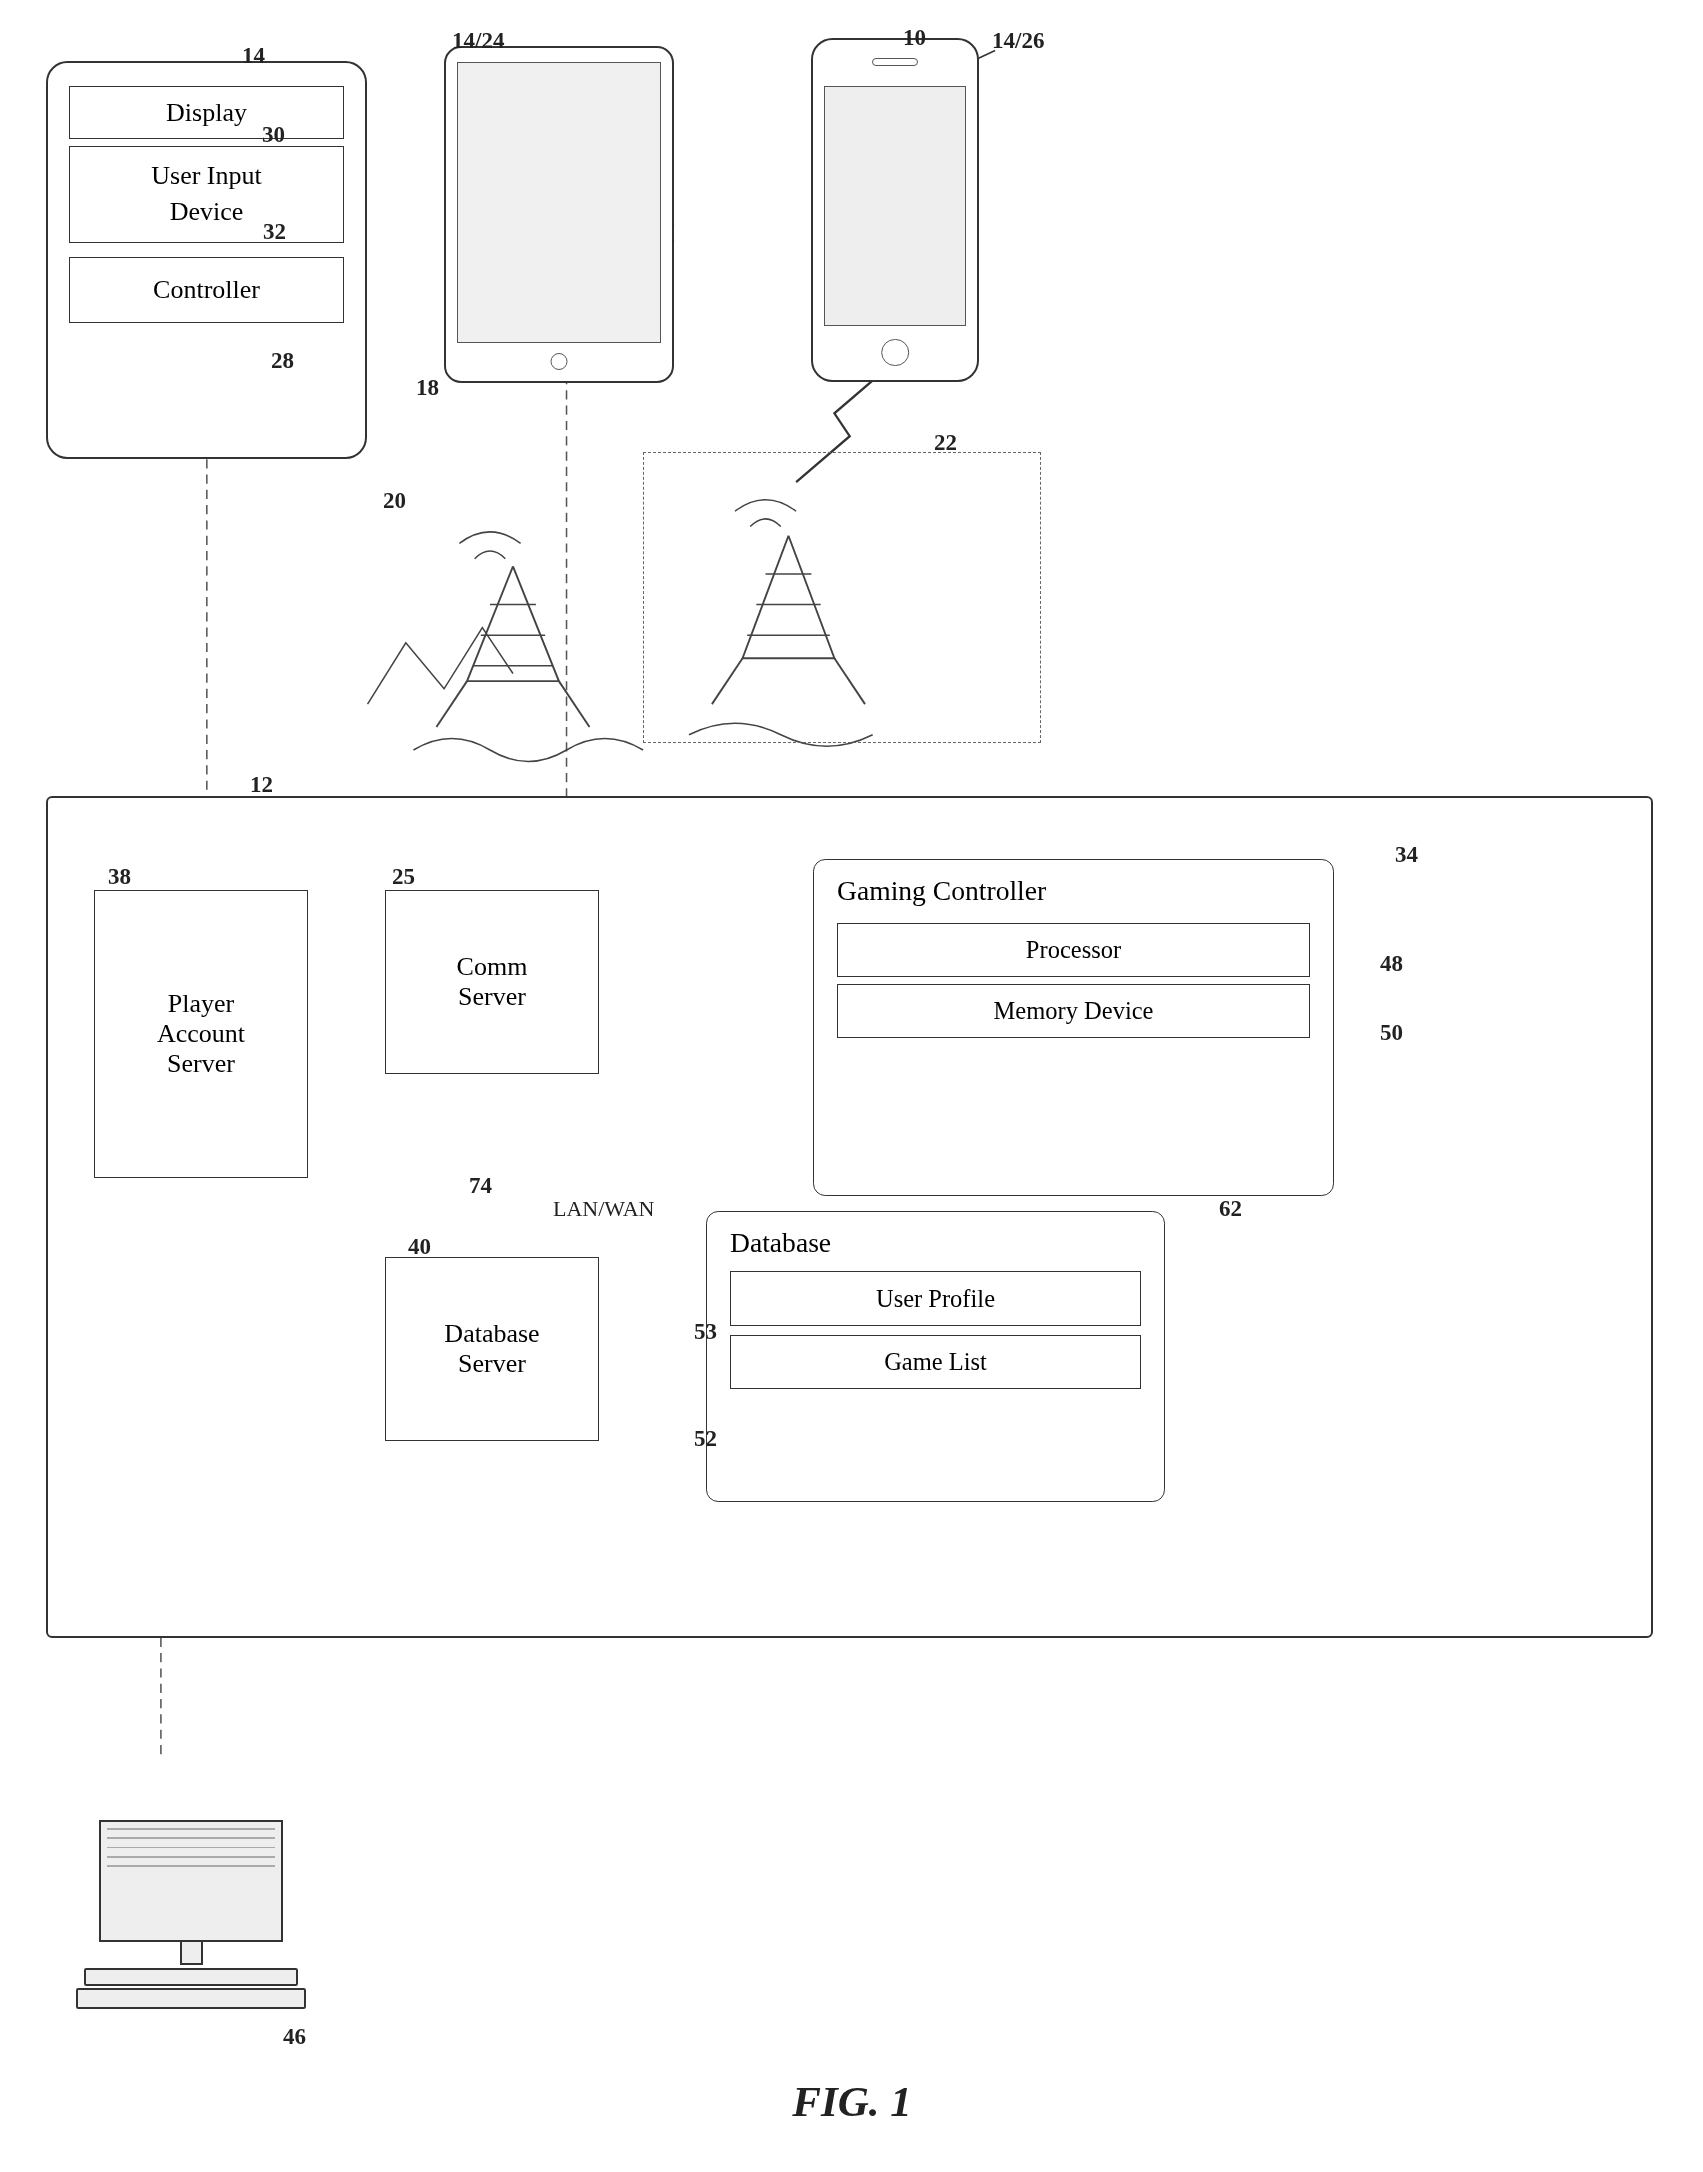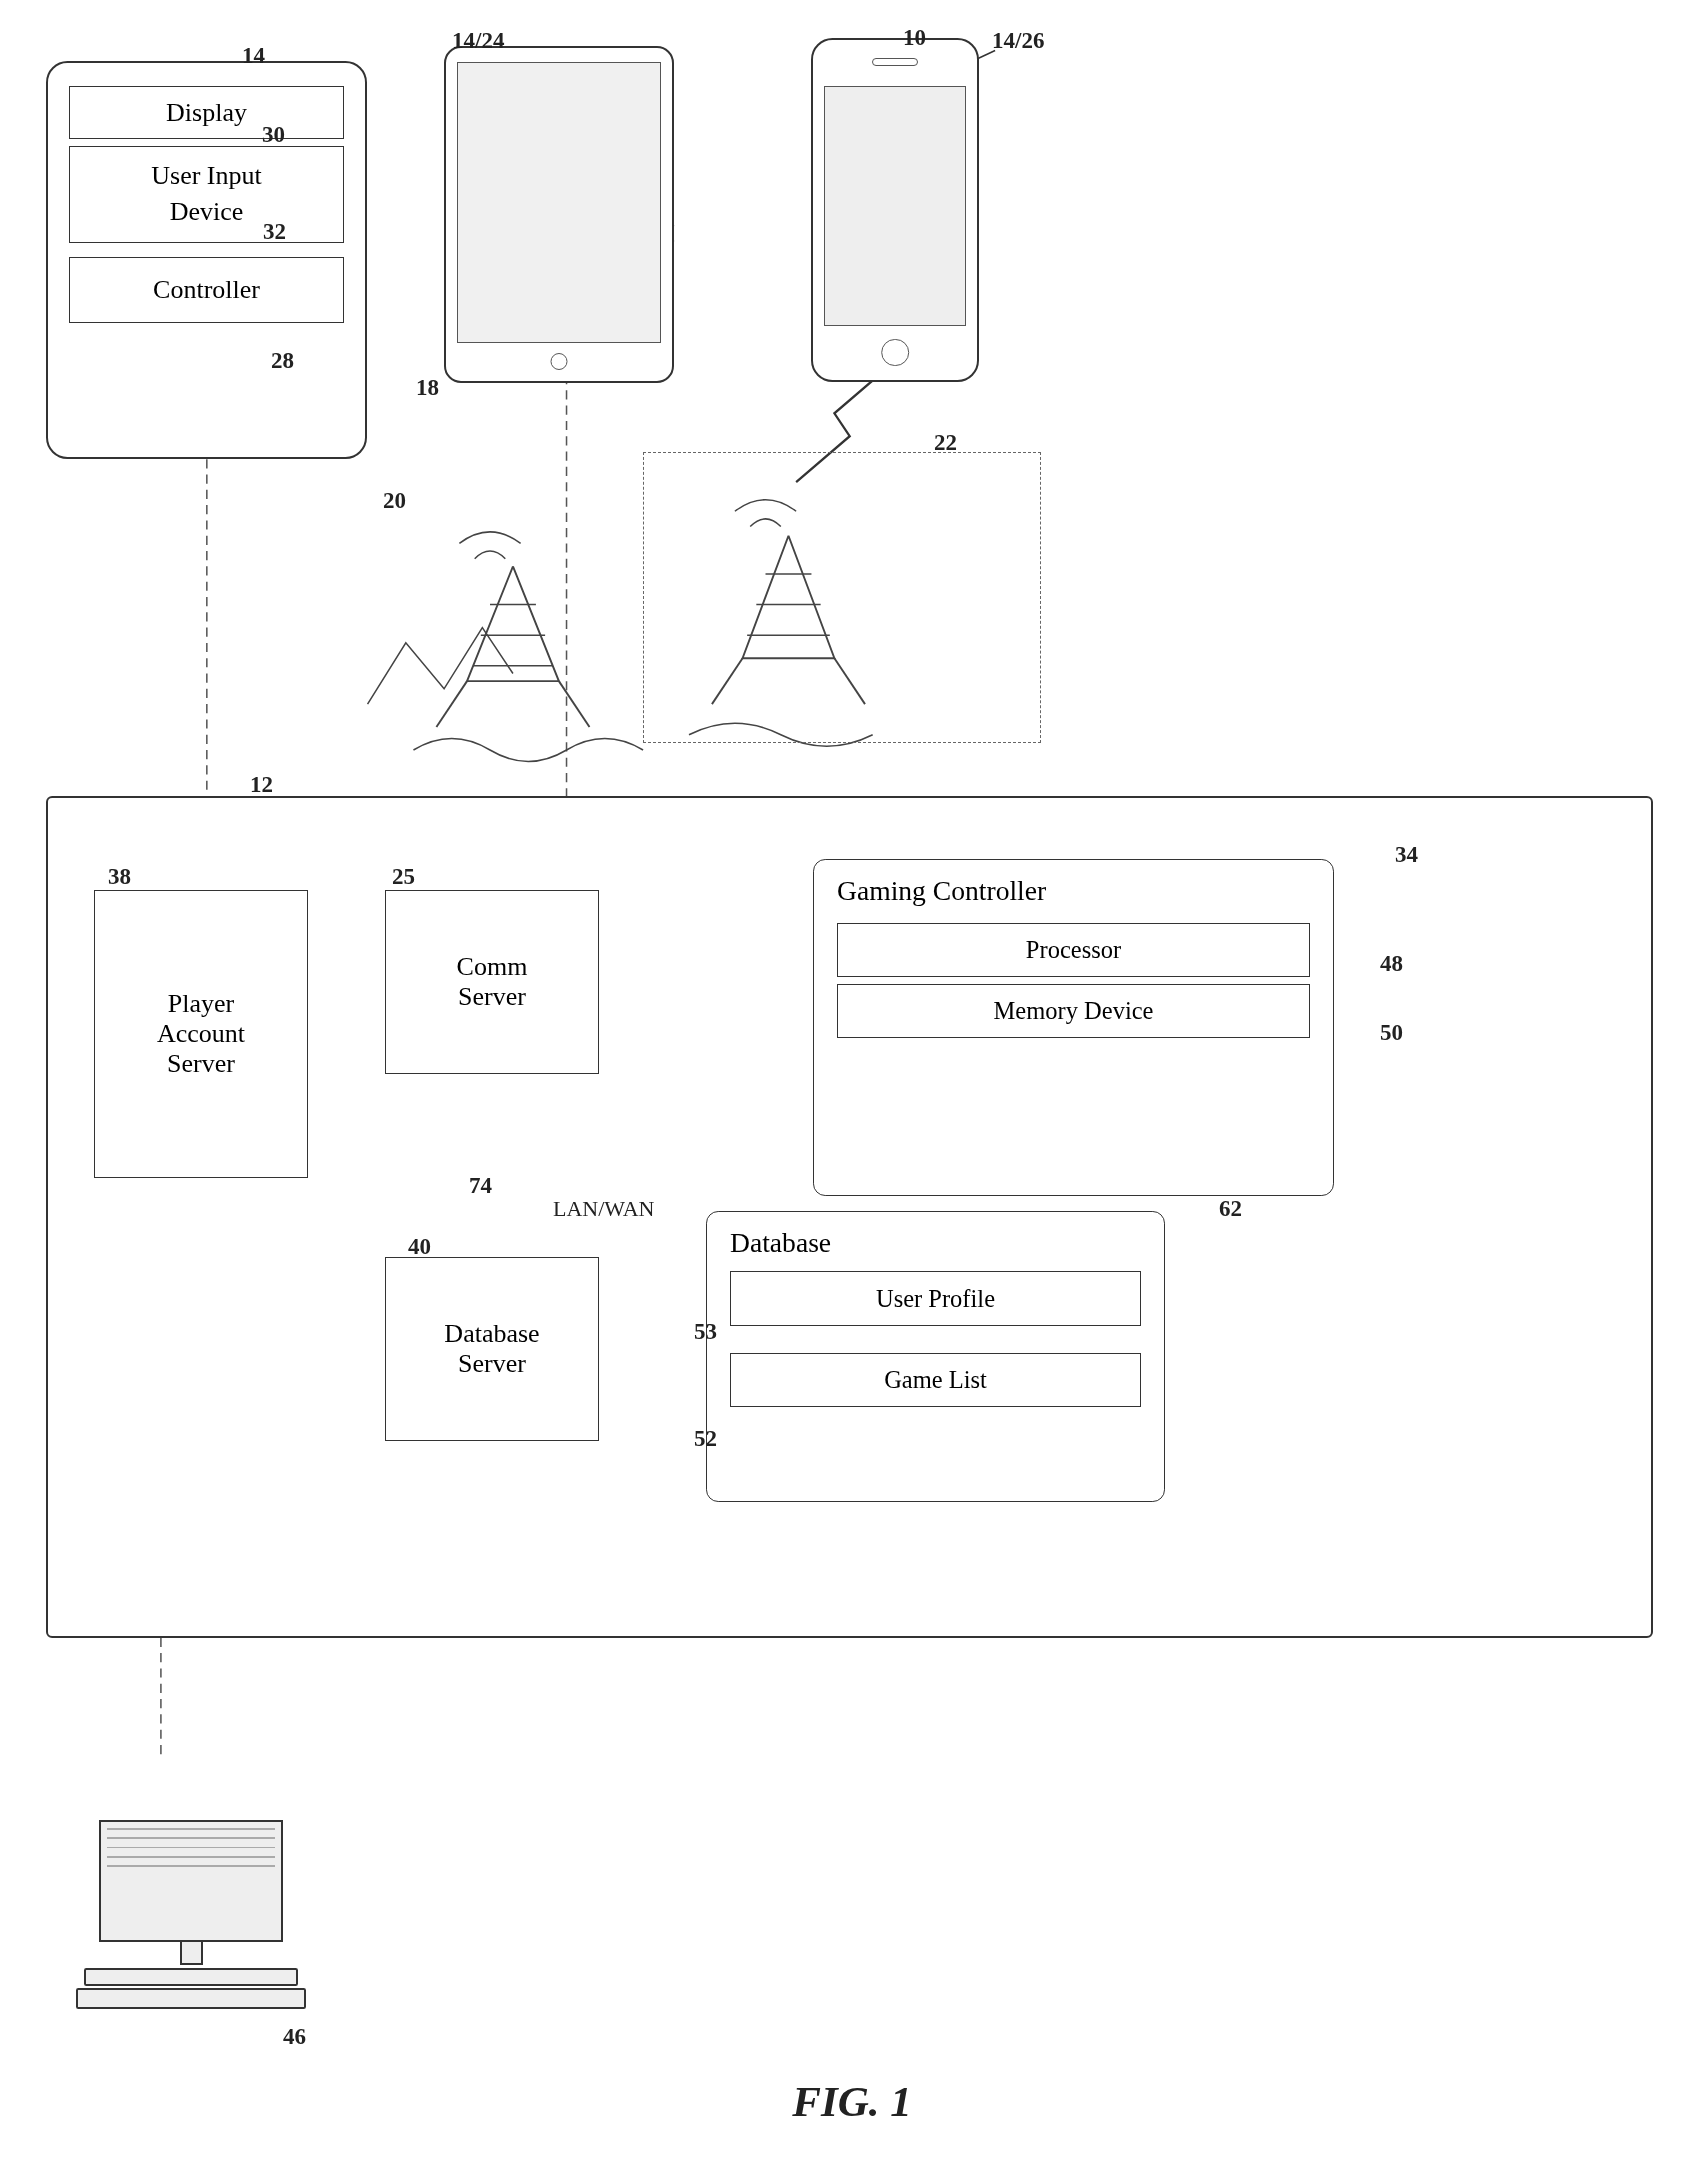--- a/index.html
+++ b/index.html
@@ -248,21 +248,21 @@
     .database-box .db-title {
       font-size: 27.6px;
       text-align: left;
       margin-bottom: 12.2px;
     }
     .database-box .db-inner {
       border: 1.5px solid #333;
       padding: 12.2px 15.3px;
       text-align: center;
       font-size: 24.5px;
-      margin-bottom: 27px;
+      margin-bottom: 9px;
       background: #fff;
     }
 
     
     .fig-label {
       position: absolute;
       bottom: 46px;
       left: 50%;
       transform: translateX(-50%);
       font-size: 43px;

